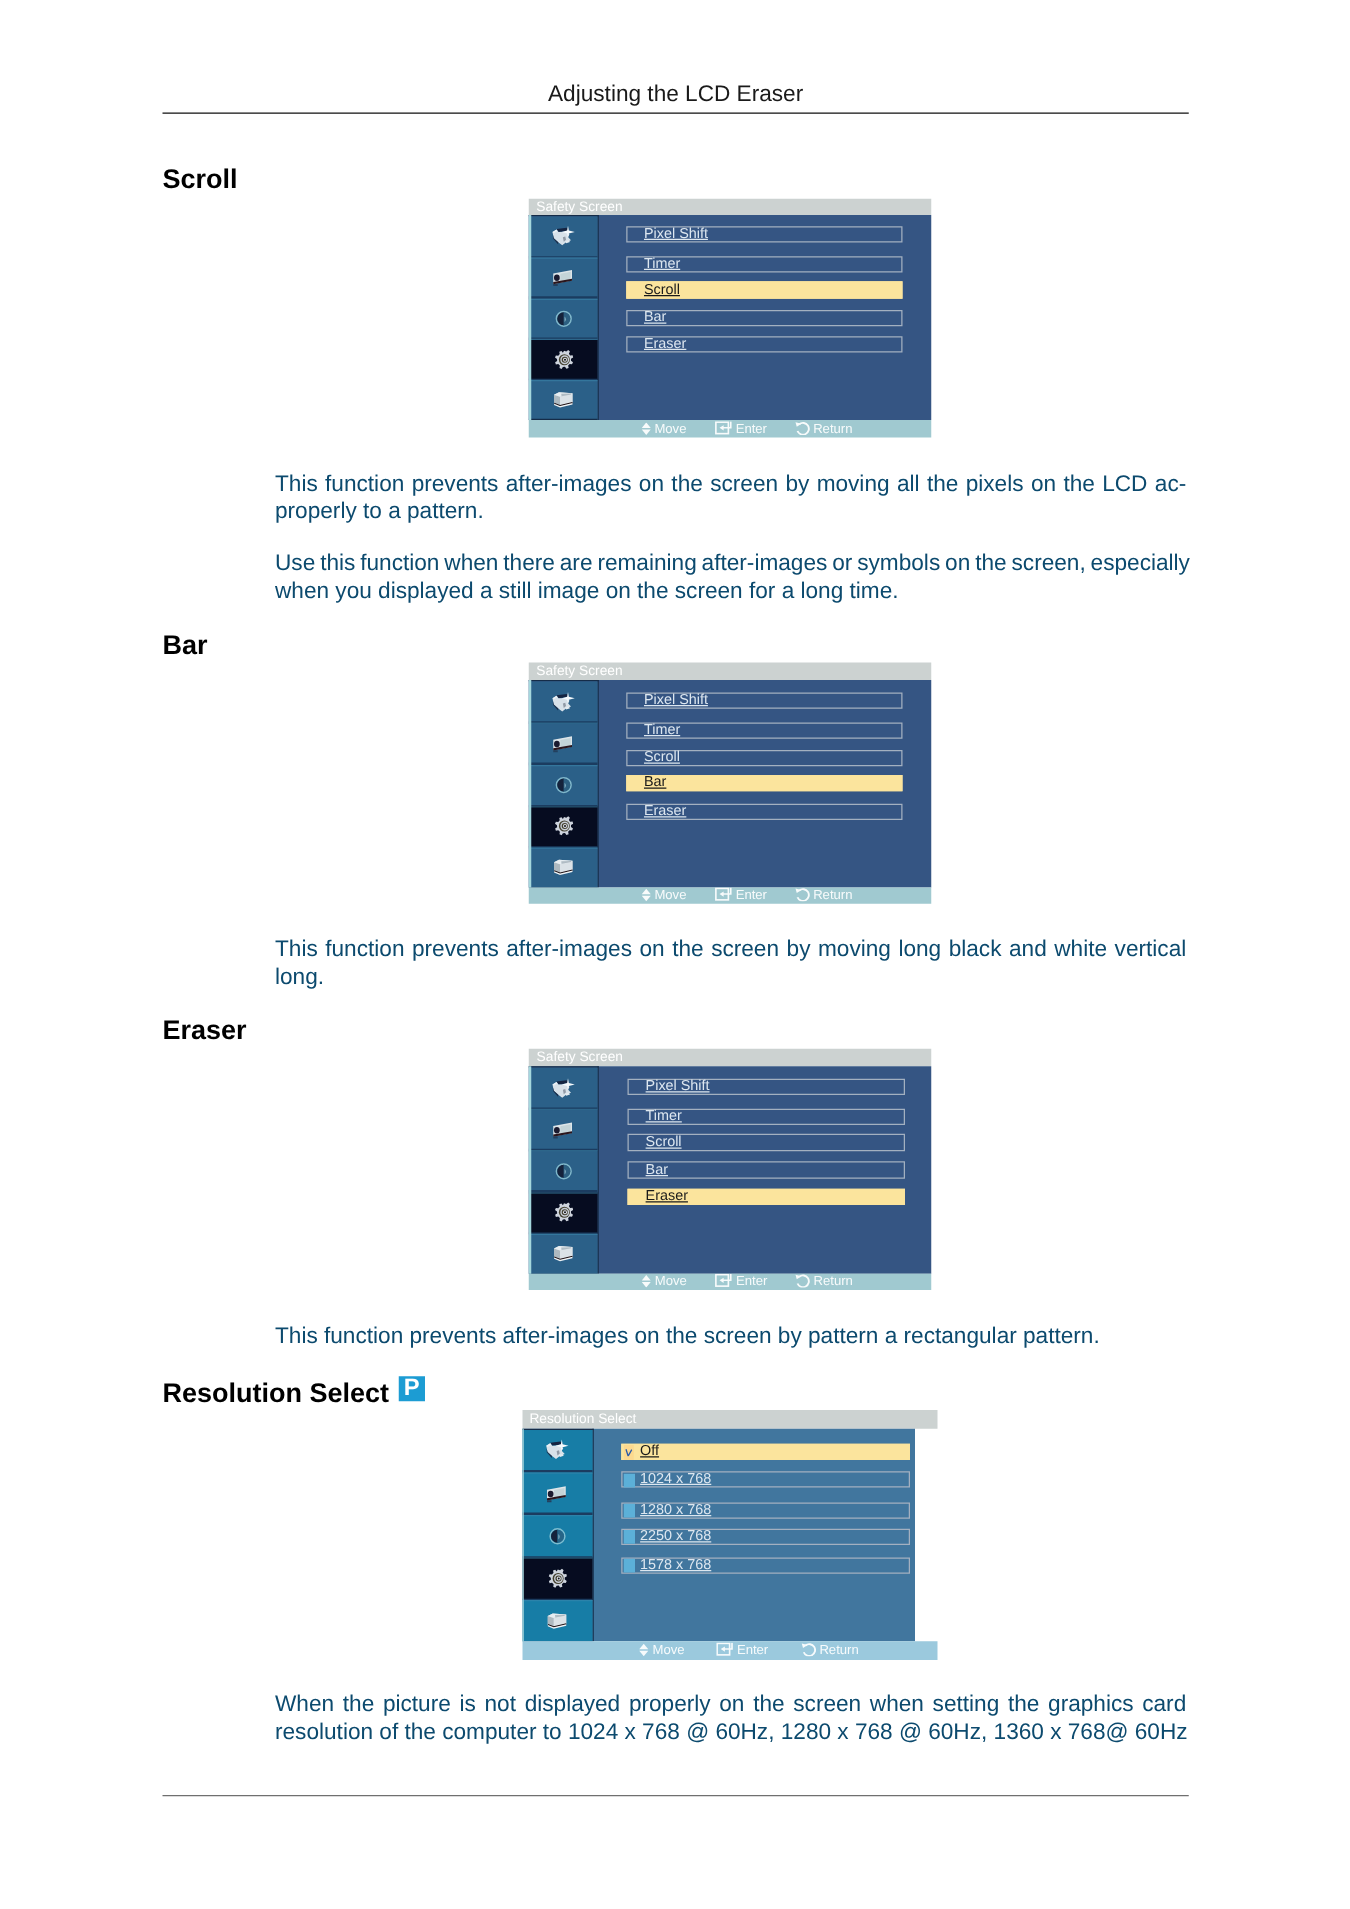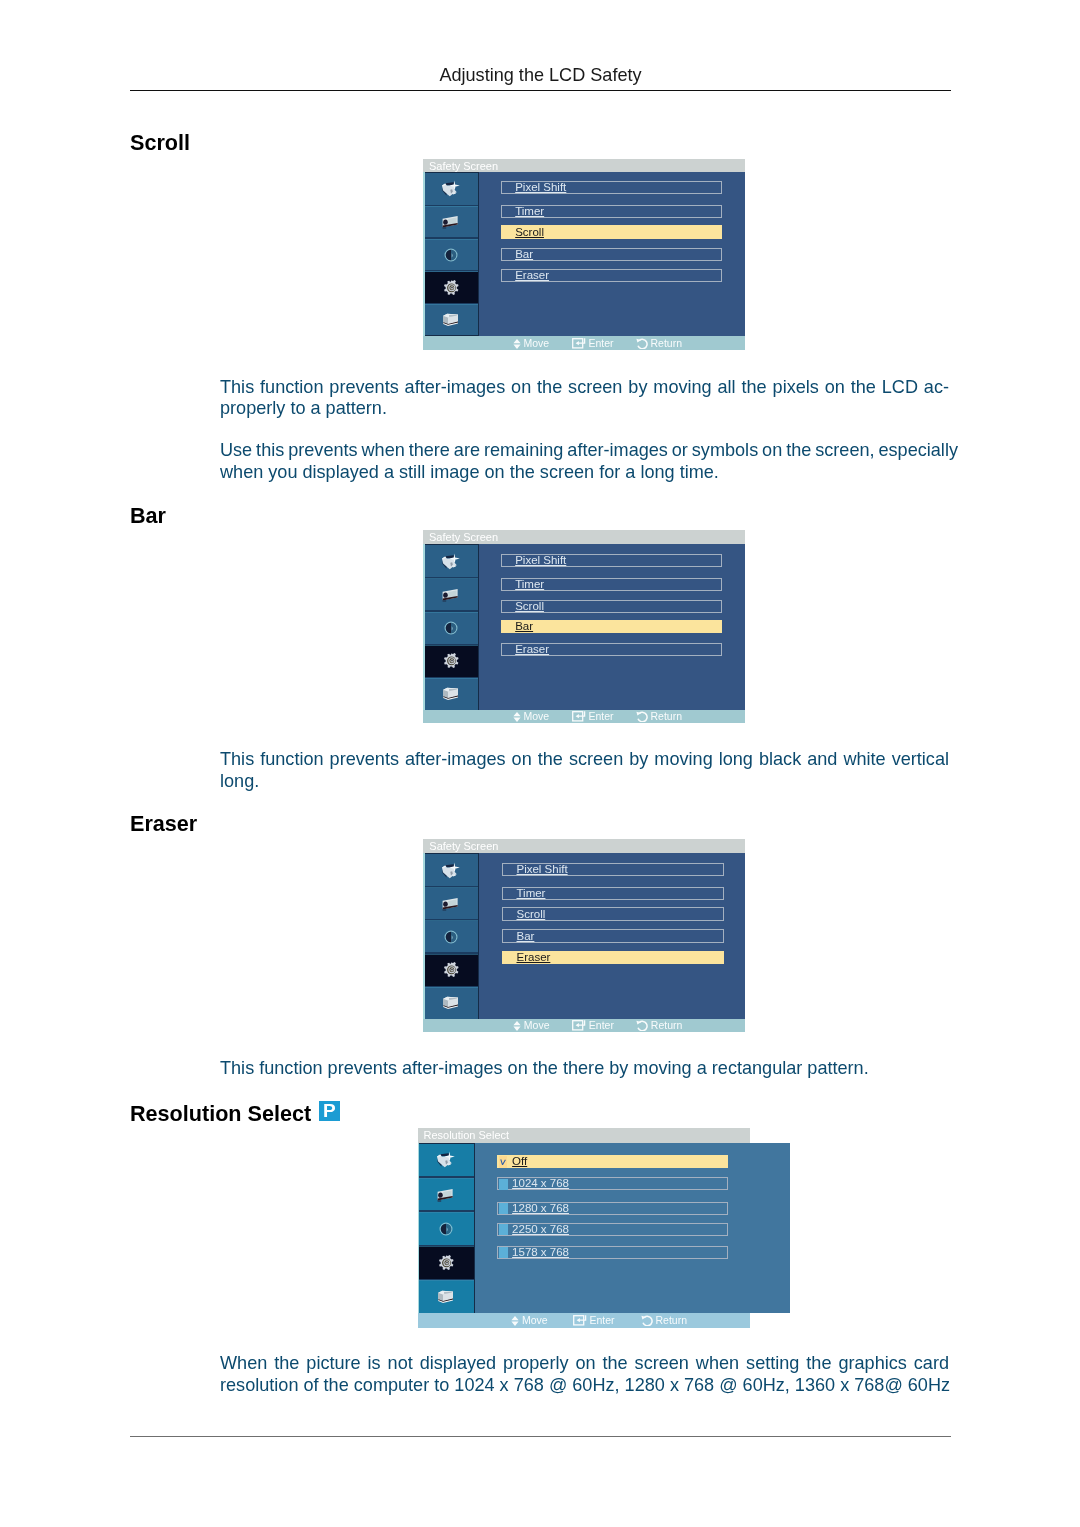--- a/index.html
+++ b/index.html
@@ -57,37 +57,37 @@
 
   .ptag{position:relative;display:inline-block;width:20.4px;height:20.4px;background:#1c9cd3;color:#fff;
         font-size:19px;font-weight:bold;line-height:20.6px;text-align:center;
         margin-left:8px;top:-0.4px;overflow:hidden;}
 </style>
 </head>
 <body>
 
 <div class="page">
 
-  <div class="hdr">Adjusting the LCD Safety</div>
+  <div class="hdr">Adjusting the LCD Eraser</div>
   <div class="hdr-rule"></div>
   <div class="ftr-rule"></div>
 
   <h2 class="sec" style="left:130px;top:132px;">Scroll</h2>
   <h2 class="sec" style="left:130px;top:504.5px;">Bar</h2>
   <h2 class="sec" style="left:130px;top:813px;">Eraser</h2>
   <h2 class="sec" style="left:130px;top:1101px;"><span>Resolution Select</span><span class="ptag">P</span></h2>
 
   <div id="textlines">
       <div class="tl" style="top: 376.5px;">This function prevents after-images on the screen by moving all the pixels on the LCD ac-</div>
       <div class="tl last" style="top: 398.2px;">properly to a pattern.</div>
-      <div class="tl" style="top: 439.9px; word-spacing: -1.1px;">Use this prevents when there are remaining after-images or symbols on the screen, especially</div>
+      <div class="tl" style="top: 439.9px; word-spacing: -1.1px;">Use this function when there are remaining after-images or symbols on the screen, especially</div>
       <div class="tl last" style="top: 461.6px;">when you displayed a still image on the screen for a long time.</div>
       <div class="tl" style="top: 749px;">This function prevents after-images on the screen by moving long black and white vertical</div>
       <div class="tl last" style="top: 770.7px;">long.</div>
-      <div class="tl last" style="top: 1058.4px;">This function prevents after-images on the there by moving a rectangular pattern.</div>
+      <div class="tl last" style="top: 1058.4px;">This function prevents after-images on the screen by pattern a rectangular pattern.</div>
       <div class="tl" style="top: 1353.2px;">When the picture is not displayed properly on the screen when setting the graphics card</div>
       <div class="tl last" style="top: 1374.9px;">resolution of the computer to 1024 x 768 @ 60Hz, 1280 x 768 @ 60Hz, 1360 x 768@ 60Hz</div>
     </div>
 
   <div class="osd" style="left: 423px; top: 158.5px; width: 321.7px; height: 191.7px;">
       <div class="osd-title" style="width:321.7px;height:13.9px;line-height:14.5px">Safety Screen</div>
       <div class="osd-edge" style="top:13.9px;height:163.6px"></div>
       <div class="osd-body" style="top:13.9px;width:321.7px;height:163.6px">
         <div class="icons" style="width:55.7px;height:163.6px">
           <div class="icell" style="width:55.7px;height:32.72px">
@@ -351,21 +351,21 @@
           <span class="fi" style="left:212.5px;height:13.1px;line-height:13.1px"><svg width="12" height="11" viewBox="0 0 12 11">
               <path d="M3.4 2.4 A4.7 4.7 0 1 1 2.0 7.8" fill="none" stroke="#ffffff" stroke-width="1.5"></path>
               <path d="M0.4 0.8 L5.2 2.0 L1.4 4.4 Z" fill="#ffffff"></path>
             </svg><span>Return</span></span>
         </div>
       </div>
     </div>
   <div class="osd v2" style="left: 417.5px; top: 1128px; width: 332.7px; height: 199.7px;">
       <div class="osd-title" style="width:332.7px;height:14.7px;line-height:15.299999999999999px">Resolution Select</div>
       <div class="osd-edge" style="top:14.7px;height:170.6px"></div>
-      <div class="osd-body" style="top:14.7px;width:372px;height:170.6px">
+      <div class="osd-body" style="top:14.7px;width:314px;height:170.6px">
         <div class="icons" style="width:57.6px;height:170.6px">
           <div class="icell" style="width:57.6px;height:34.12px">
             <svg width="22" height="20" viewBox="0 0 22 20">
               <path d="M5.2 4.2 L13.4 3.2 L15.4 5.4 L6.8 6.6 Z" fill="#152441"></path>
               <path d="M2.0 6.6 L5.2 4.6 L6.8 6.6 L13.0 6.4 L15.6 8.6 L14.4 10.6 L16.8 13.2 L12.6 15.0 L9.8 17.2 L6.6 14.8 L3.0 11.6 Z" fill="#d7e1e9"></path>
               <path d="M2.0 6.6 L5.2 4.6 L6.0 5.8 L3.0 7.6 Z" fill="#eaf0f5"></path>
               <path d="M2.3 8.6 L3.0 11.6 L6.6 14.8 L6.4 16.4 L2.4 11.8 Z" fill="#1b2d49"></path>
               <path d="M14.4 1.6 L15.1 5.4 L19.8 6.6 L15.1 7.8 L14.4 11.4 L13.7 7.8 L9.4 6.6 L13.7 5.4 Z" fill="#f4f9fc"></path>
               <path d="M10.3 10.8 L12.2 10.2 L12.8 12.8 L11.0 14.4 Z" fill="#919aa6"></path>
               <path d="M12.0 14.0 L14.8 13.0 L16.0 14.6 L13.0 15.6 Z" fill="#e4ebf0"></path>

